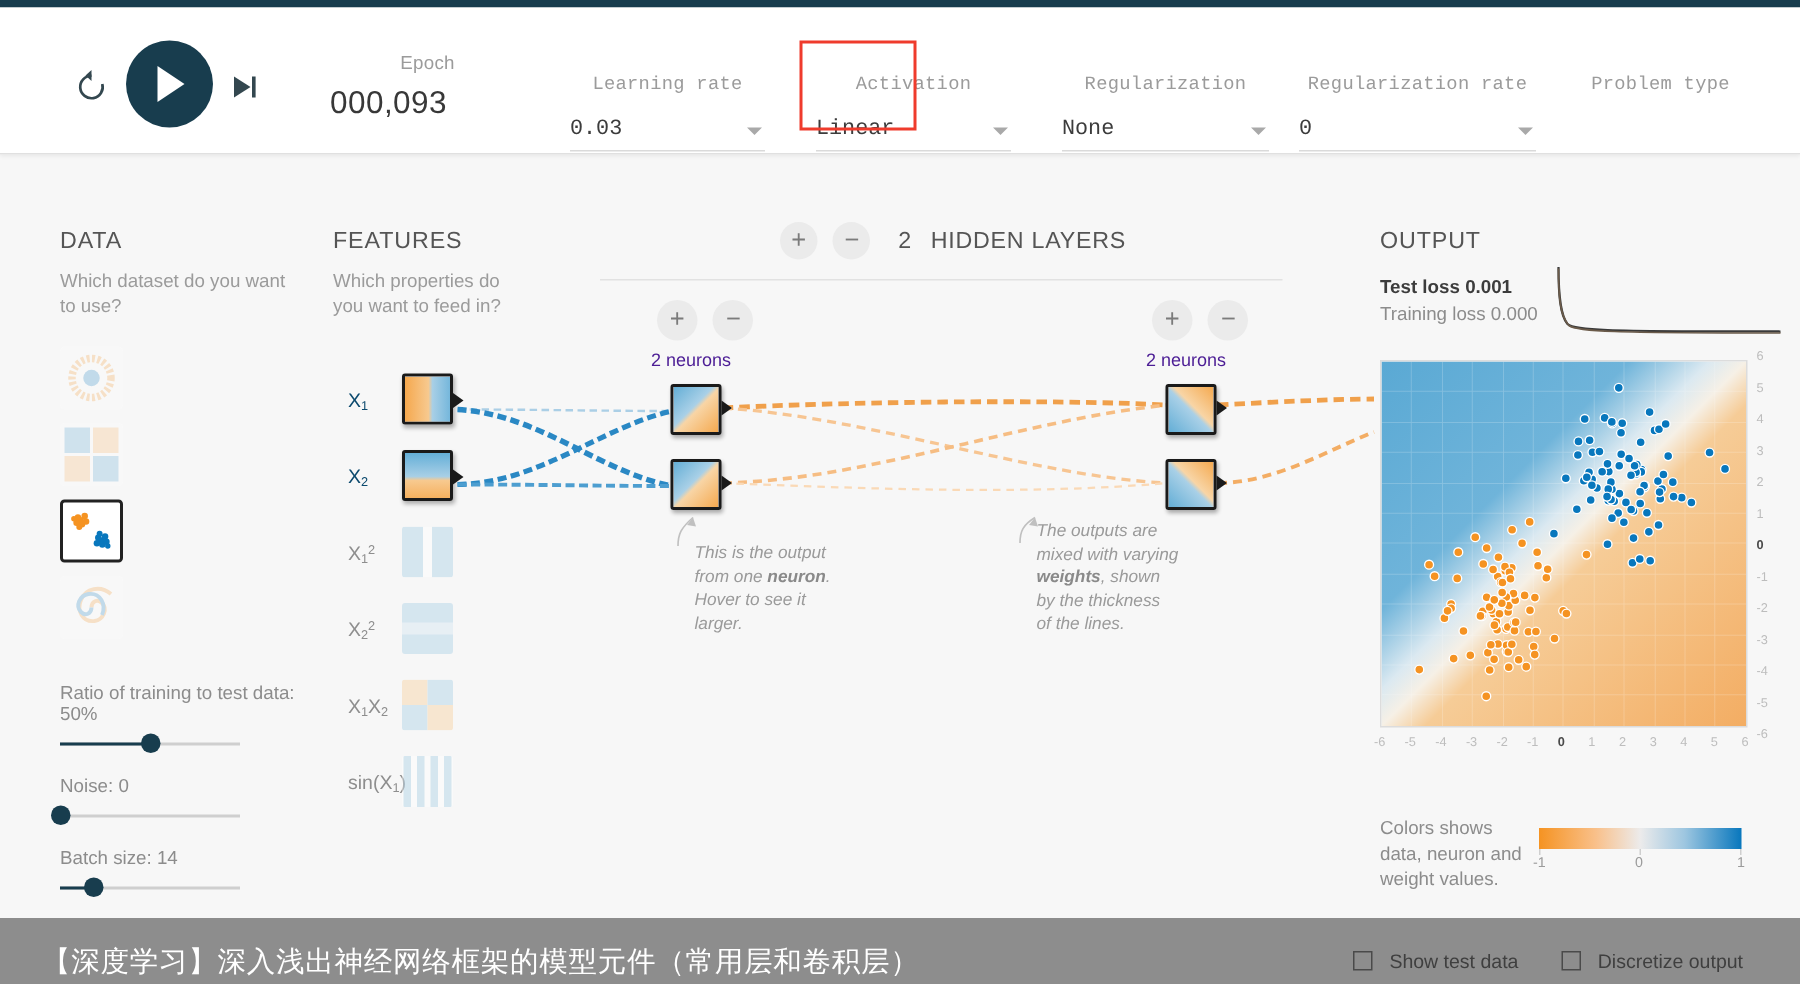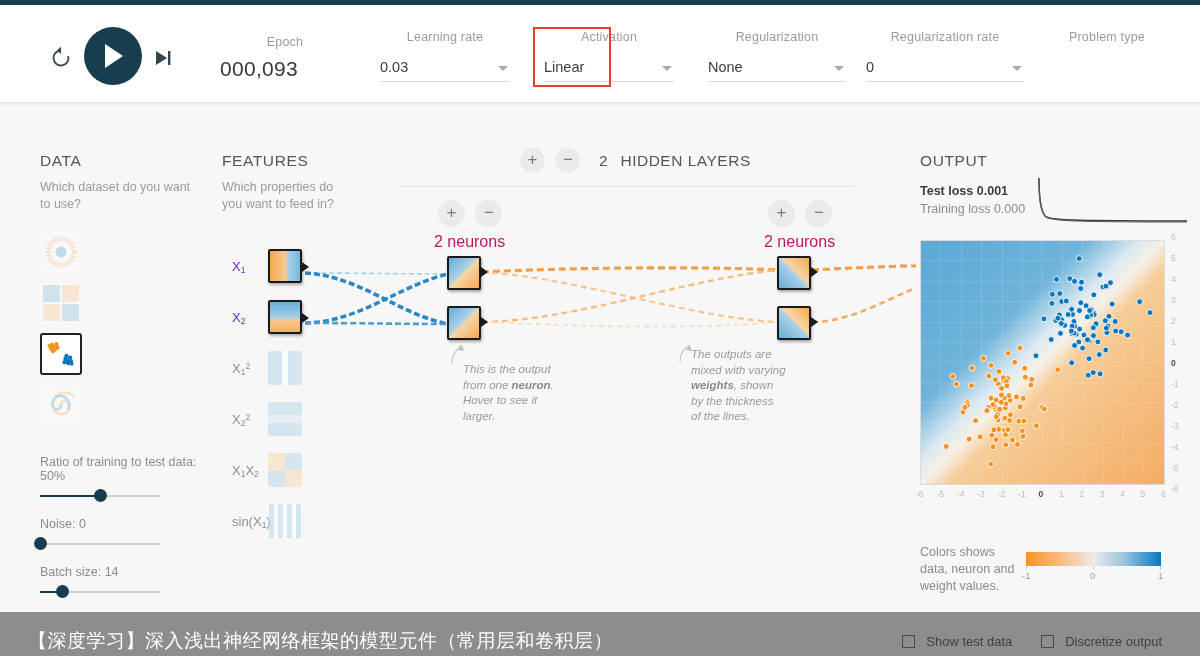--- a/index.html
+++ b/index.html
@@ -26,21 +26,21 @@
     position:absolute; left:46px; top:4px; width:58px; height:58px;
     border-radius:50%; background:#183d4e; cursor:pointer;
   }
   .play-btn svg { position:absolute; left:19px; top:16px; }
   .step-btn { position:absolute; left:114px; top:24px; width:22px; height:22px; cursor:pointer; color:#33474f; }
 
   .epoch-block { position:absolute; left:220px; top:30px; width:130px; }
   .fld-label { font-size:12.5px; color:#9b9b9b; letter-spacing:0.2px; line-height:15px;text-align:center; }
   .epoch-val { font-size:21px; color:#383838; margin-top:7px; letter-spacing:0.3px; }
 
-  .ctrl { position:absolute; top:25px; }
+  .ctrl { position:absolute; top:44px;font-family:Liberation Mono, monospace; }
   .ctrl .sel {
     position:relative; margin-top:12px;
     border-bottom:1px solid #dadada; height:25px;
   }
   .ctrl .sel-val {
     font-size:14.5px; color:#3c3c3c; line-height:21px;
   }
   .ctrl .caret {
     position:absolute; right:2px; top:9px;
     width:0; height:0; border-left:5px solid transparent;
@@ -85,21 +85,21 @@
     letter-spacing:0.7px; cursor:pointer; font-family:inherit;
   }
 
   
   .feat-panel { position:absolute; left:222px; top:152px; width:120px; }
   .feat-list { position:absolute; left:0; top:95px; width:120px; }
   .feat-row { position:relative; height:51px; }
   .feat-lbl {
     position:absolute; left:10px; top:12px; font-size:13px; color:#8e8e8e;
   }
-  .feat-row.on .feat-lbl { color:#6d28d9; }
+  .feat-row.on .feat-lbl { color:#0c4a6e; }
   .feat-lbl sub { font-size:8.5px; vertical-align:-2px; }
   .feat-lbl sup { font-size:8.5px; vertical-align:4px; }
   .feat-box {
     position:absolute; left:46px; top:2px; width:34px; height:34px;
     cursor:pointer; overflow:hidden; border-radius:2px;
   }
   .feat-row.on .feat-box { border:2px solid #1a1a1a; box-shadow:1px 2px 3px rgba(0,0,0,0.3); }
   .feat-row.off .feat-box { opacity:0.42; }
   .feat-port {
     position:absolute; left:80px; top:15px; width:0; height:0;
@@ -113,21 +113,21 @@
     display:inline-block; width:25px; height:25px; border-radius:50%;
     background:#ebebeb; color:#7b7b7b; text-align:center; line-height:24px;
     font-size:17px; cursor:pointer; vertical-align:middle; margin-right:6px;
   }
   .hl-count { font-size:15.5px; color:#555; letter-spacing:0.5px; margin-left:8px; vertical-align:middle; }
   .hl-rule { position:absolute; left:400px; top:186px; width:455px; height:1px; background:#e2e2e2; }
 
   .layer-ctrl { position:absolute; top:200px; }
   .layer-ctrl .rbtn { width:27px; height:27px; line-height:26px; }
   .neuron-count {
-    position:absolute; top:233px; font-size:16px; color:#be185d; white-space:nowrap;
+    position:absolute; top:233px; font-size:12px; color:#4c1d95; white-space:nowrap;
   }
 
   .node {
     position:absolute; width:34px; height:34px; border:2px solid #1a1a1a;
     overflow:hidden; cursor:pointer; border-radius:2px;
     box-shadow:1px 2px 3px rgba(0,0,0,0.32); background:#fff;
   }
   .node-port {
     position:absolute; width:0; height:0;
     border-top:5px solid transparent; border-bottom:5px solid transparent;

